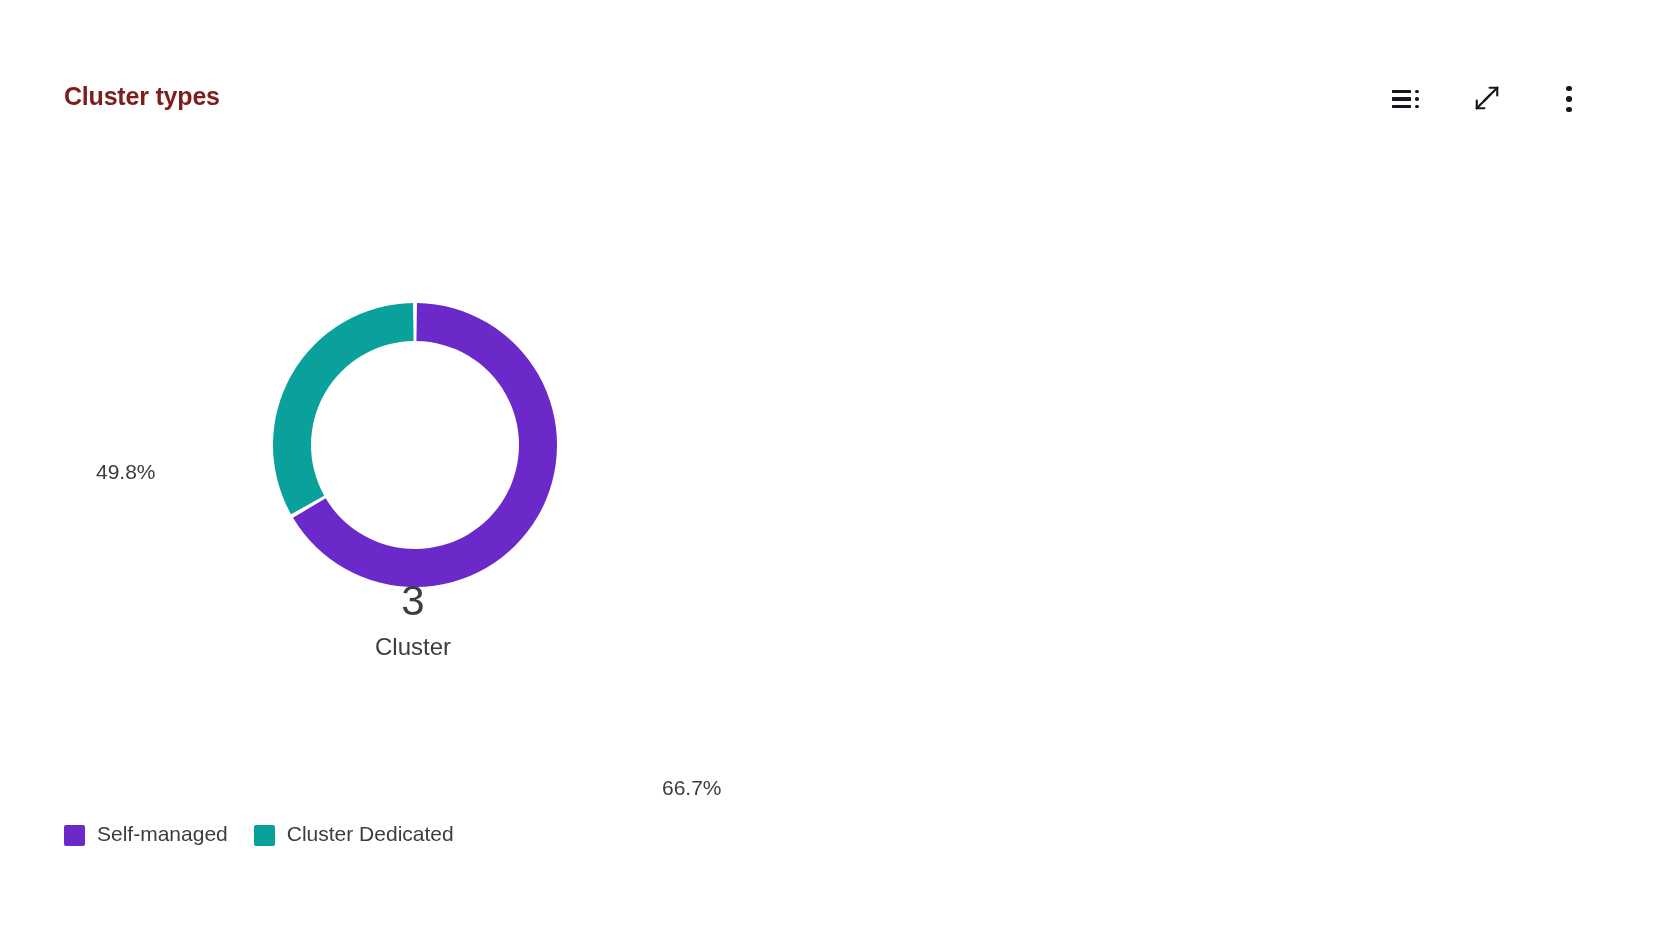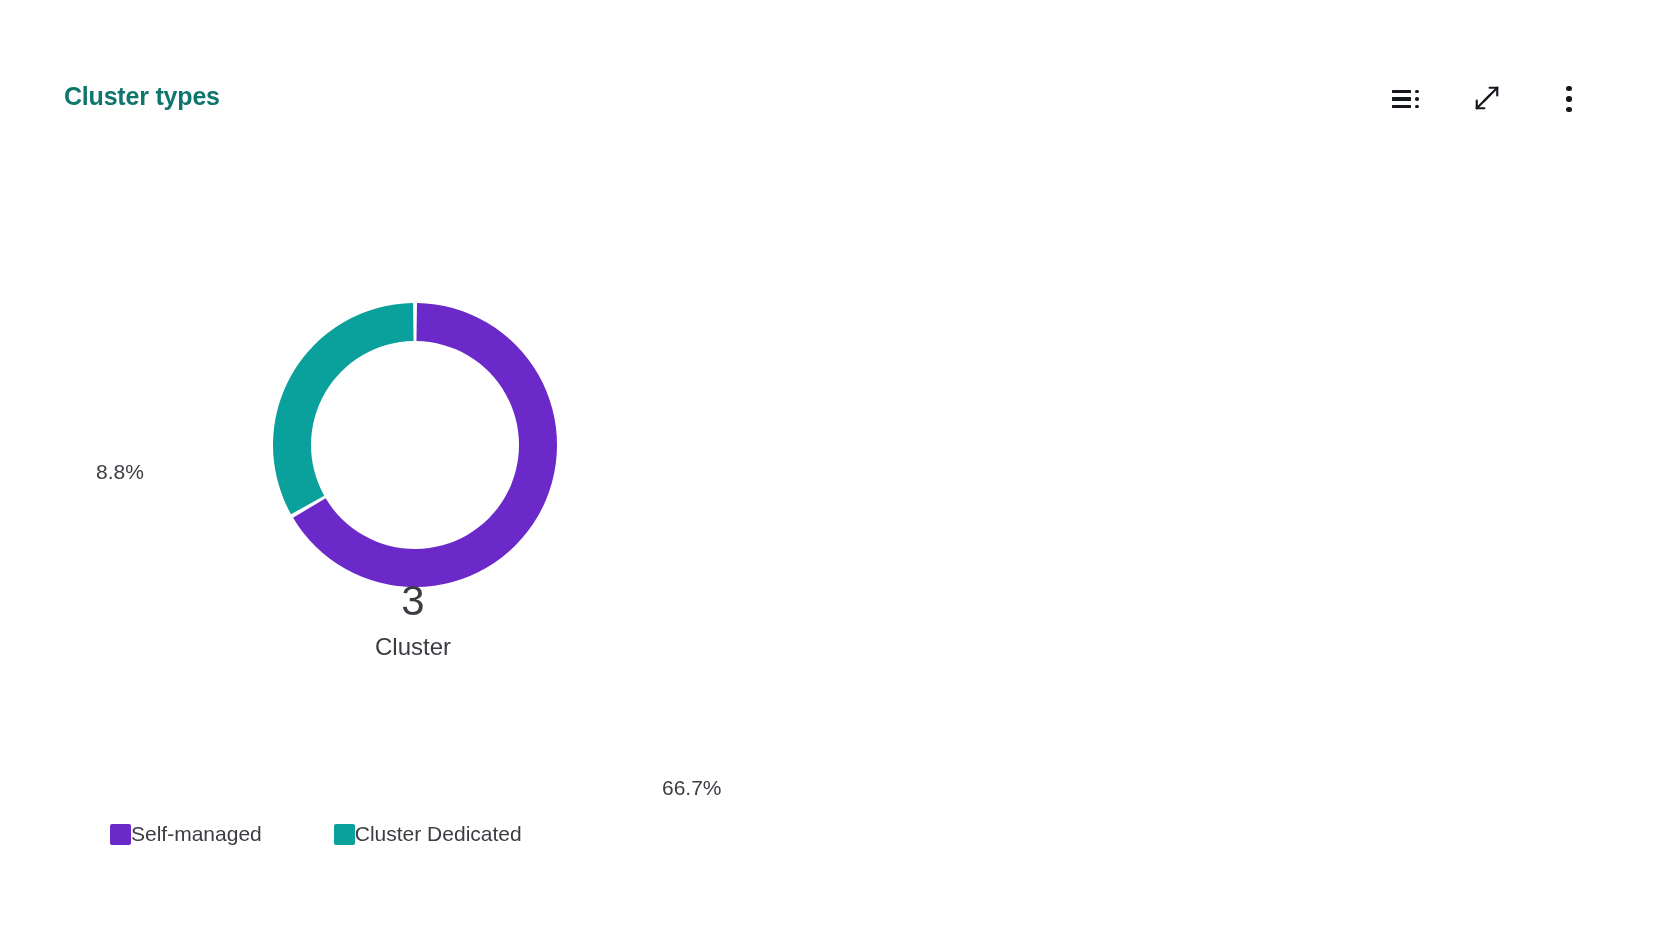--- a/index.html
+++ b/index.html
@@ -30,21 +30,21 @@
     right: 0;
     height: 140px;
   }
   .panel-title {
     position: absolute;
     left: 64px;
     top: 82px;
     font-size: 25px;
     font-weight: bold;
     letter-spacing: -0.2px;
-    color: #0f766e;
+    color: #7f1d1d;
     white-space: nowrap;
   }
 
   .toolbar {
     position: absolute;
     right: 86px;
     top: 82px;
     display: flex;
     align-items: center;
     gap: 48px;
@@ -172,23 +172,23 @@
   .legend {
     position: absolute;
     left: 64px;
     bottom: 82px;
     display: flex;
     align-items: center;
     gap: 26px;
   }
   .legend-item {
     display: flex;
-    align-items: center;
+    align-items: flex-end;
+    gap: 12px;
     cursor: pointer;
-    margin-left: 46px;
   }
   .legend-swatch {
     width: 21px;
     height: 21px;
     border-radius: 2px;
     flex: none;
   }
   .legend-label {
     font-size: 21px;
     color: #3b3d42;
@@ -245,21 +245,21 @@
     <div class="donut-wrap">
       <svg class="donut-svg" width="530" height="530" viewBox="0 0 530 530">
 
         <g id="slices">
             <path d="M 266.9826296081586 123.0138415906788 A 142 142 0 1 1 143.02769463584568 337.7100868116212 L 175.66817071921093 318.2524579465395 A 104 104 0 1 0 266.4520667552711 161.01013750303235 Z" fill="#6b29c9"></path>
             <path d="M 141.04506502768703 334.2760715977 A 142 142 0 0 1 263.0173703918413 123.0138415906788 L 263.5479332447289 161.01013750303235 A 104 104 0 0 0 174.2161039639398 315.7374045504282 Z" fill="#0aa09b"></path>
           </g>
       </svg>
     </div>
 
-    <div class="slice-label label-left">8.8%</div>
+    <div class="slice-label label-left">49.8%</div>
 
     <div class="slice-label label-right">66.7%</div>
 
     <div class="center-stack">
       <div class="center-value">3</div>
       <div class="center-caption">Cluster</div>
     </div>
 
   </div>
 

